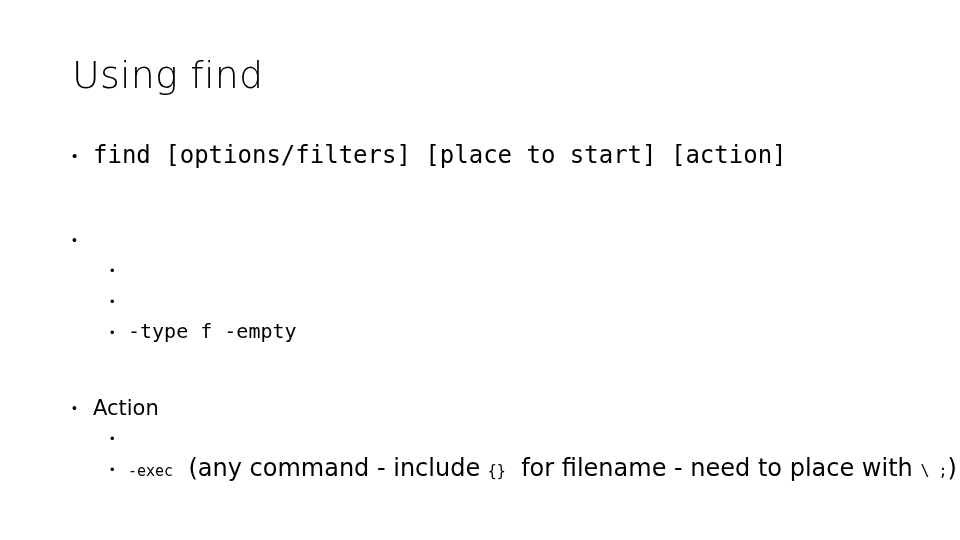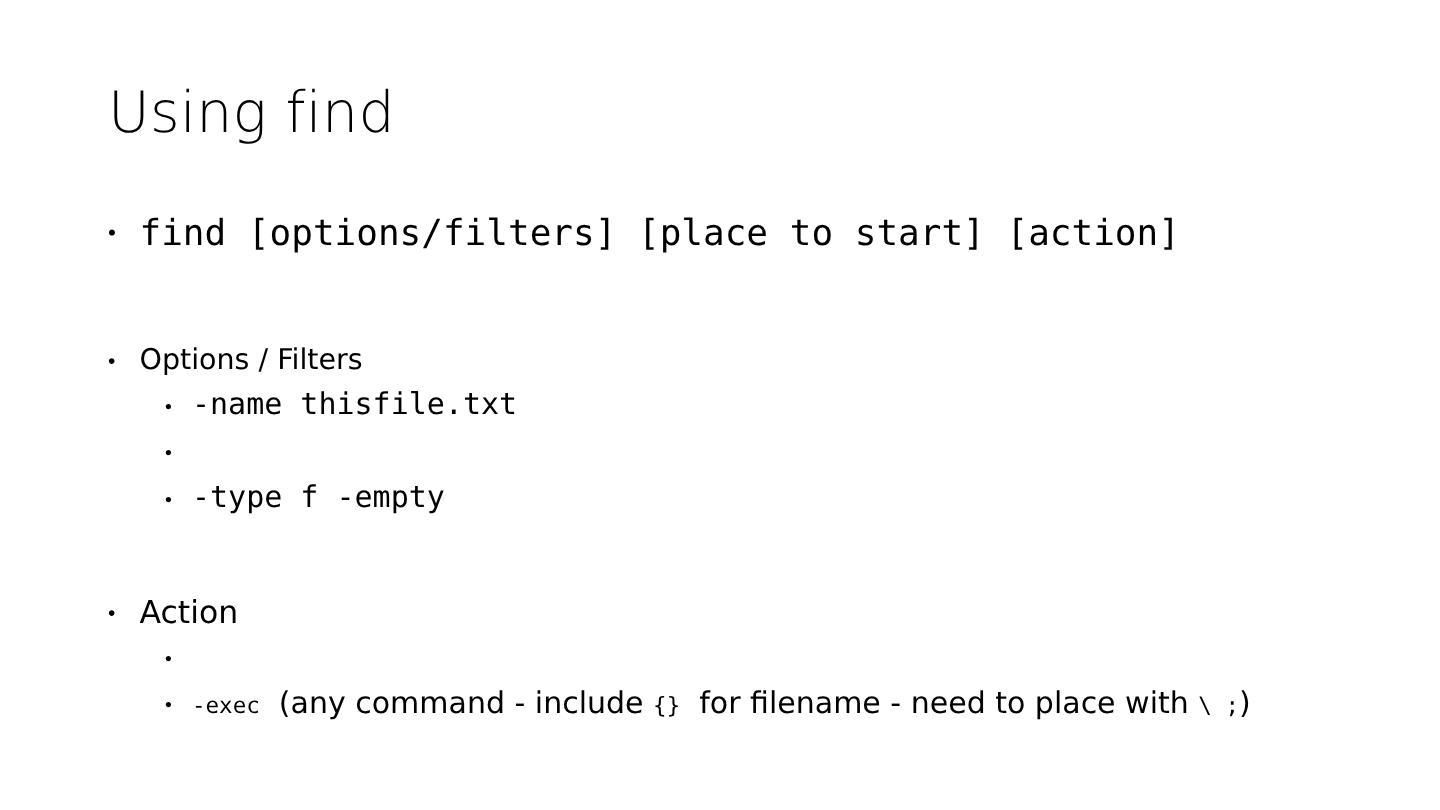--- a/index.html
+++ b/index.html
@@ -134,21 +134,21 @@
   .line-sub .text {
     font-size: 20px;
   }
   .line-sub > .bullet {
     font-size: 13px;
     top: 1px;
   }
 
   
   .line-sub.mixed .text .sans {
-    font-size: 20px;
+    font-size: 24px;
     text-align: center;
   }
   .line-sub.mixed .text .mono {
     font-size: 15px;
   }
 
   
   .gap-lg { height: 56px; }
   .gap-md { height: 47px; }
 </style>
@@ -163,26 +163,24 @@
 
     <div class="row lvl1 line-syntax">
       <span class="bullet">•</span>
       <span class="text">find [options/filters] [place to start] [action]</span>
     </div>
 
     <div class="gap-lg"></div>
 
     <div class="row lvl1 line-head">
       <span class="bullet">•</span>
-      <span class="text">Options / Filters</span>
-    </div>
-
-    <div class="row lvl2 line-sub">
-      <span class="bullet">•</span>
-      <span class="text mono">-name thisfile.txt</span>
+    </div>
+
+    <div class="row lvl2 line-sub">
+      <span class="bullet">•</span>
     </div>
 
     <div class="row lvl2 line-sub">
       <span class="bullet">•</span>
     </div>
 
     <div class="row lvl2 line-sub">
       <span class="bullet">•</span>
       <span class="text mono">-type f -empty</span>
     </div>

